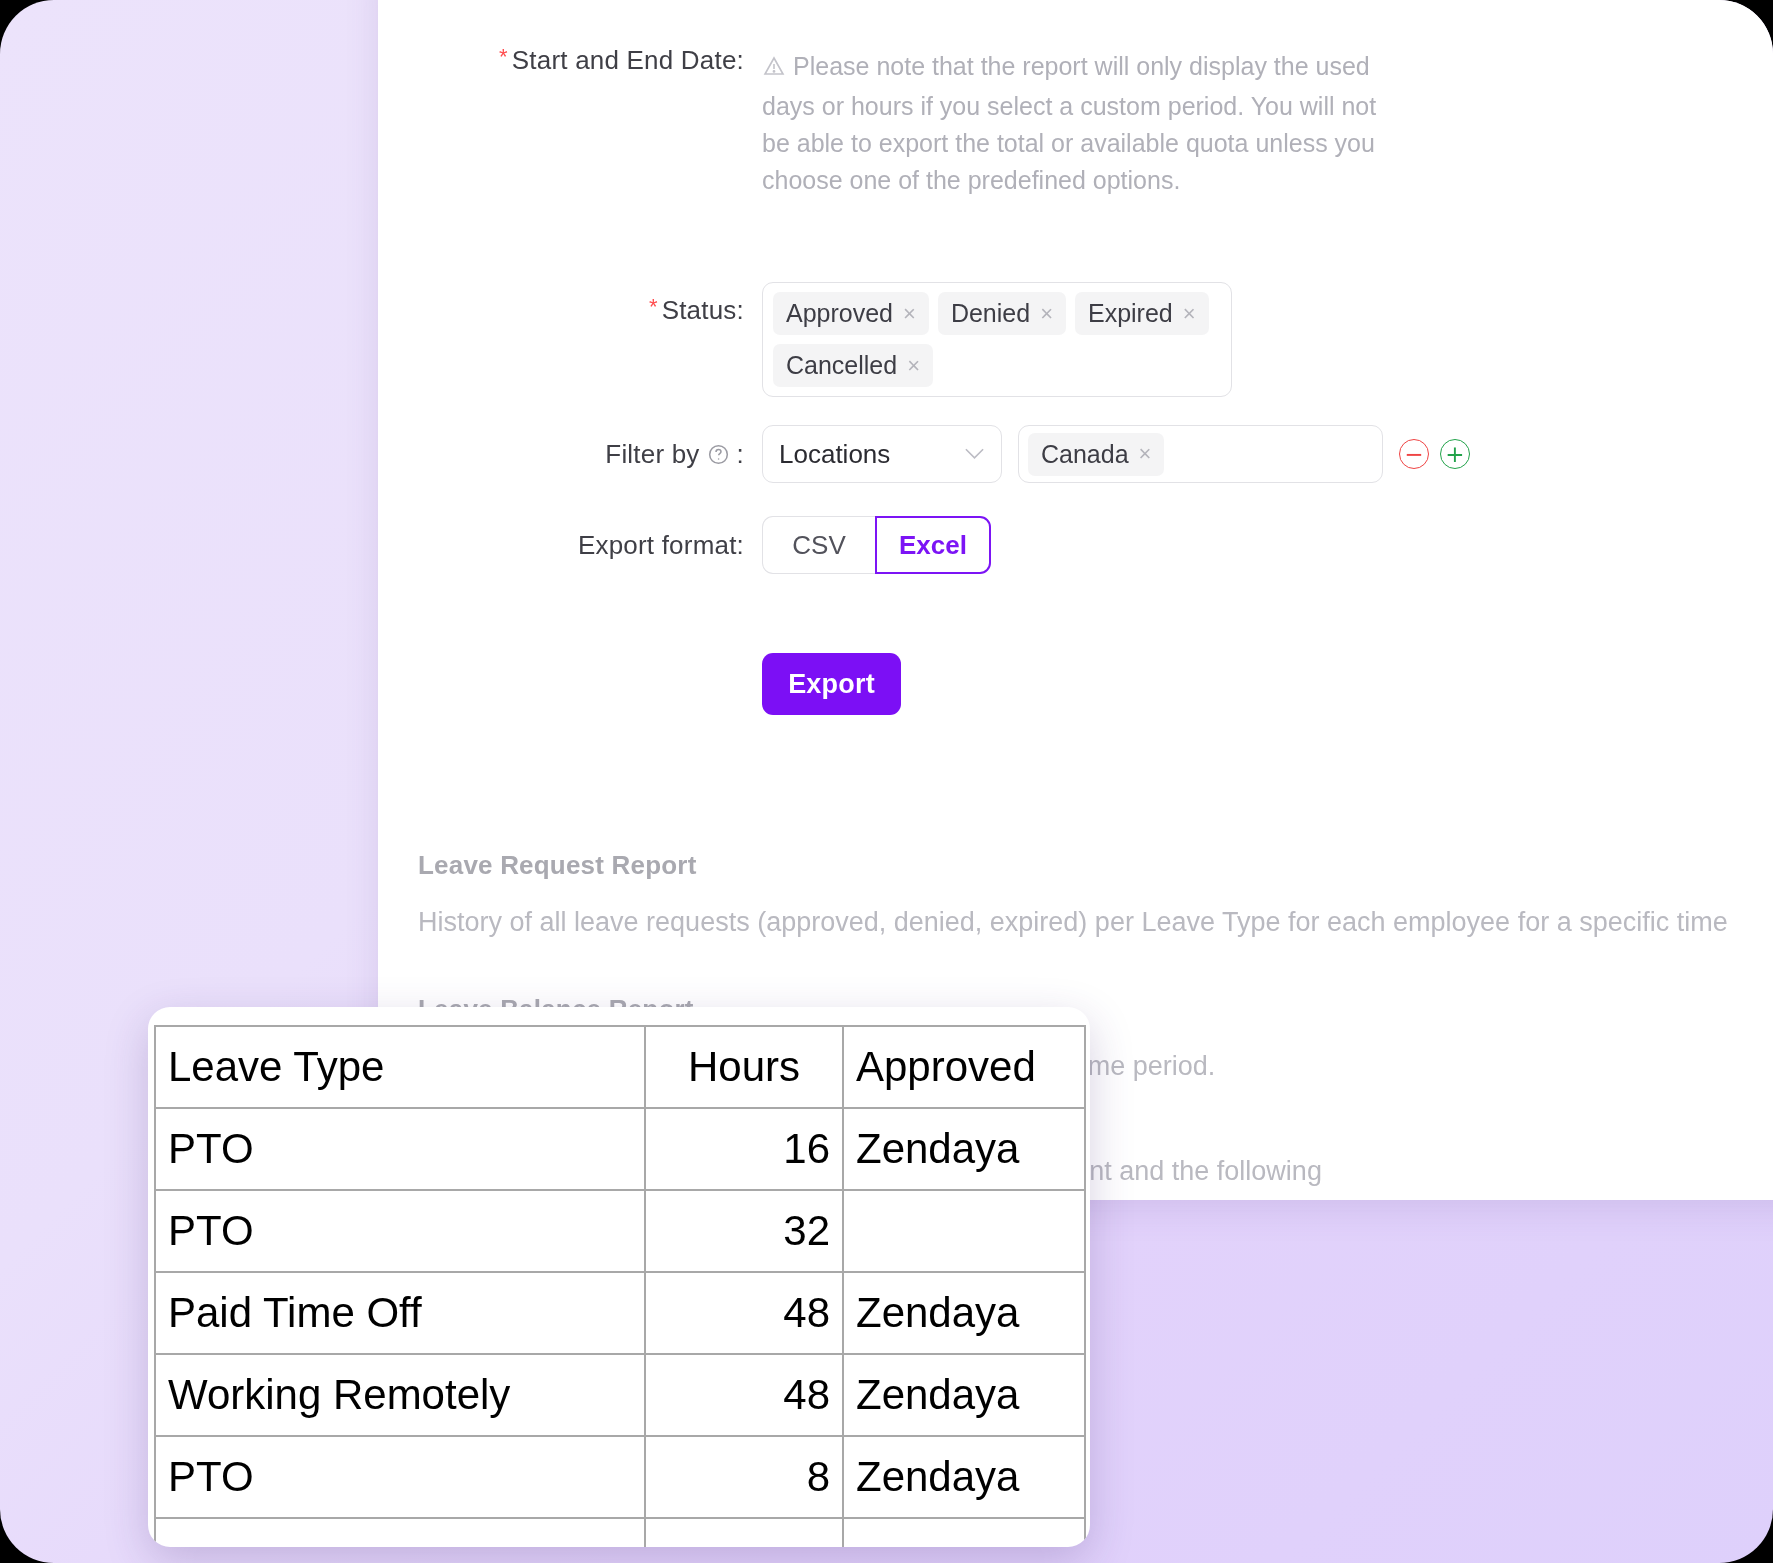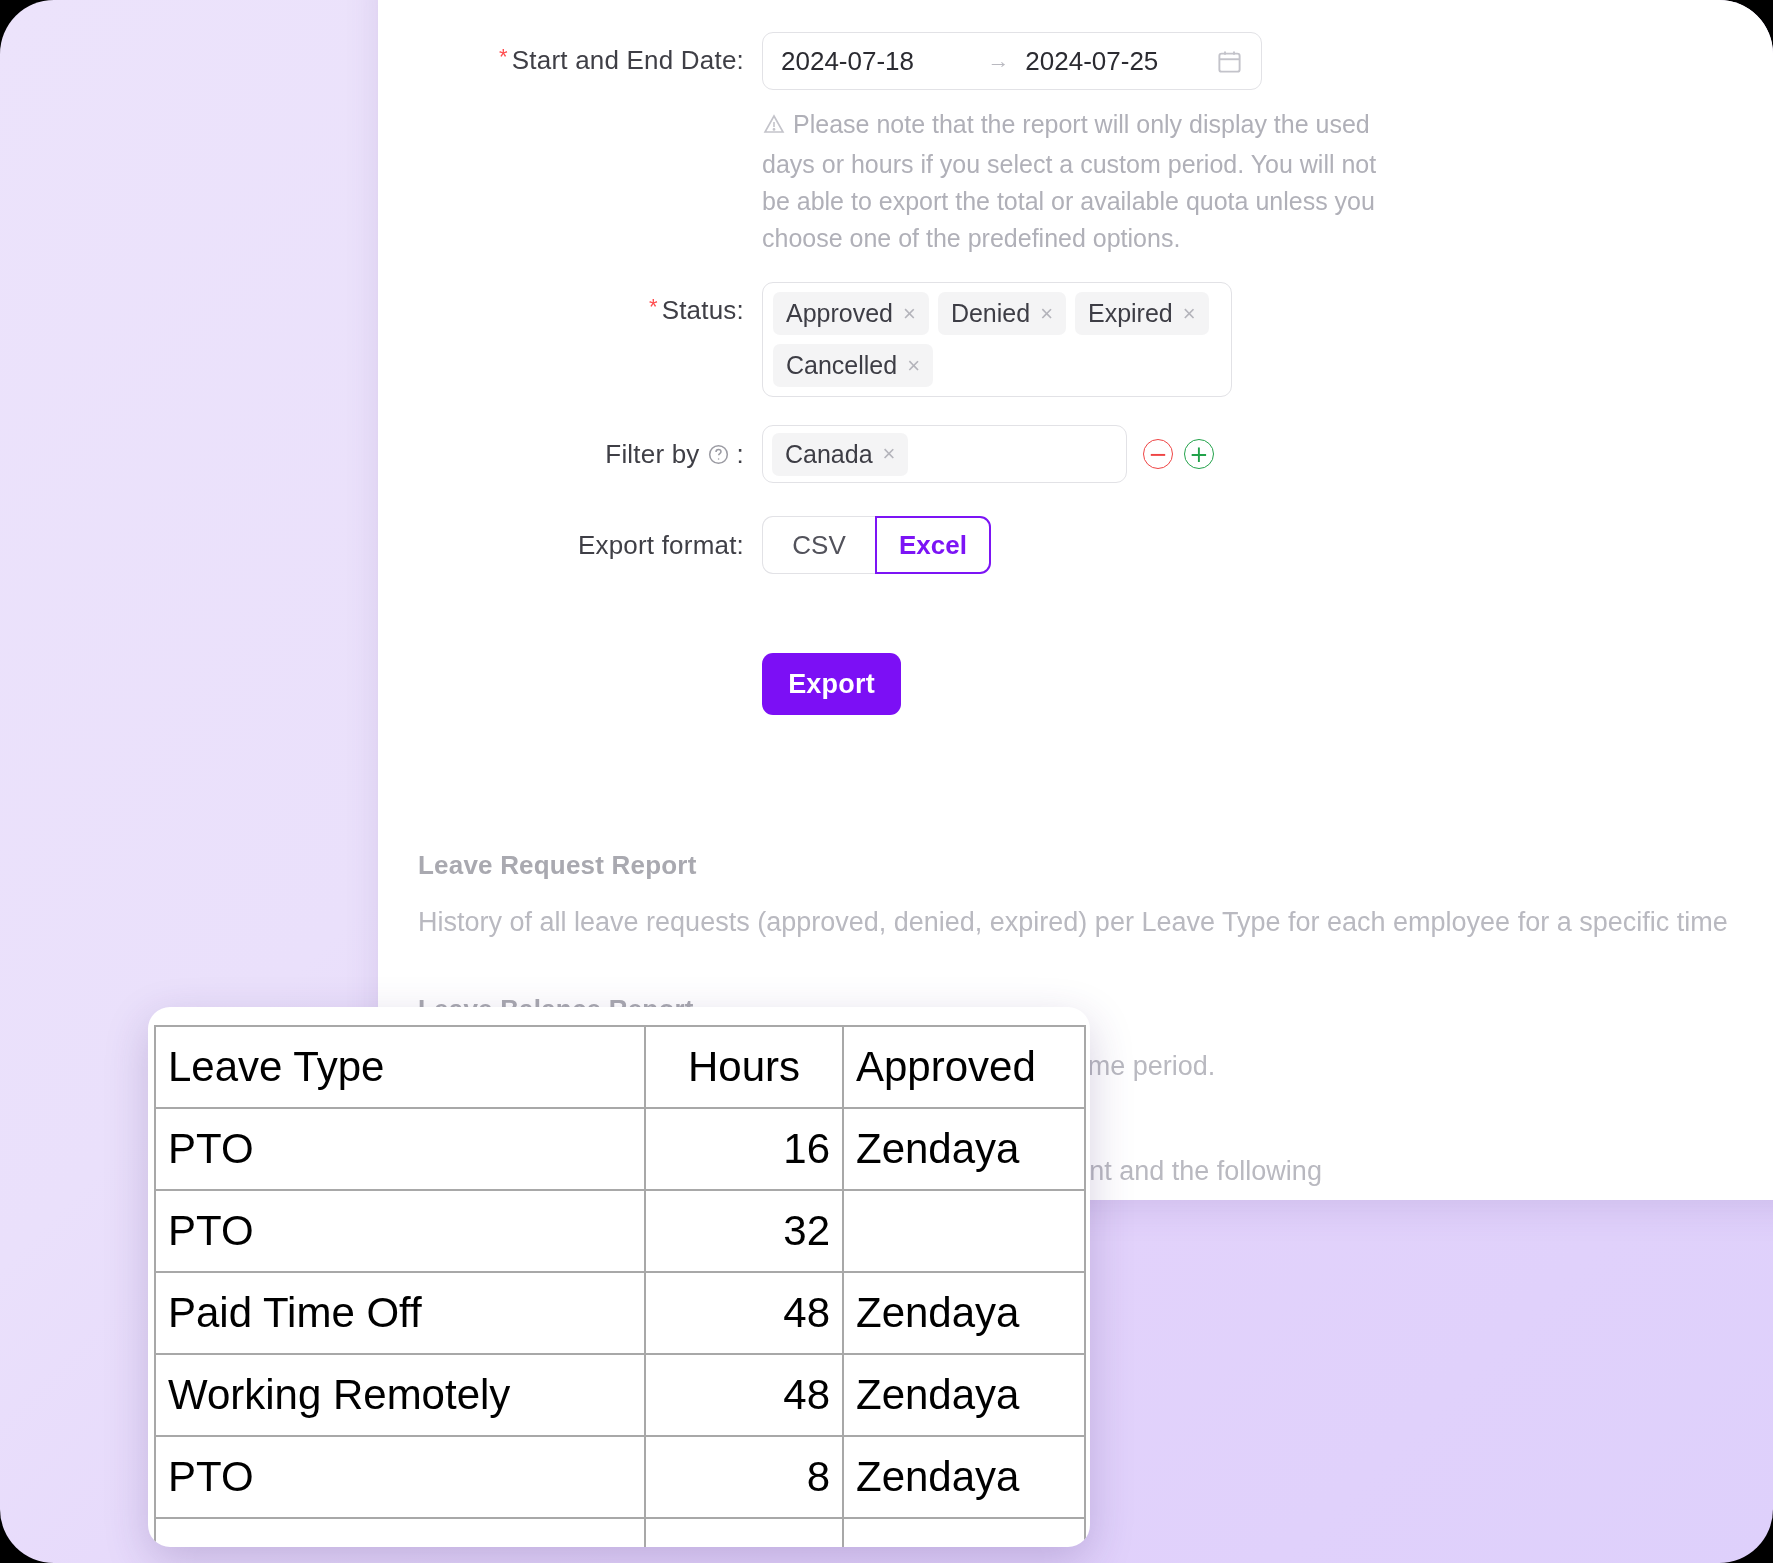--- a/index.html
+++ b/index.html
@@ -260,33 +260,20 @@
 
 <div id="stage">
 
   <div id="app-panel">
 
     <div class="form-row" style="left:118px; top:72px;">
       <div class="f-label" style="width:248px; padding-top:14px;">
         <span class="req-star">*</span><span>Start and End Date:</span>
       </div>
       <div style="margin-left:18px;">
-        <div class="date-box">
-          <span class="date-val">2024-07-18</span>
-          <span class="date-arrow">→</span>
-          <span class="date-val">2024-07-25</span>
-          <span class="cal-icon">
-            <svg width="27" height="27" viewBox="0 0 24 24" fill="none" stroke="#c3c3ca" stroke-width="1.7">
-              <rect x="3" y="5" width="18" height="16" rx="2"></rect>
-              <line x1="3" y1="10" x2="21" y2="10"></line>
-              <line x1="8" y1="3" x2="8" y2="6"></line>
-              <line x1="16" y1="3" x2="16" y2="6"></line>
-            </svg>
-          </span>
-        </div>
         <div class="note" style="margin-top:16px;">
           <span class="warn-glyph">
             <svg width="24" height="24" viewBox="0 0 24 24" fill="none" stroke="#c3c3ca" stroke-width="1.6">
               <path d="M12 4 L21 20 L3 20 Z"></path>
               <line x1="12" y1="10" x2="12" y2="15"></line>
               <circle cx="12" cy="17.4" r="0.6" fill="#c3c3ca"></circle>
             </svg>
           </span><span>Please note that the report will only display the used days or hours if you select a custom period. You will not be able to export the total or available quota unless you choose one of the predefined options.</span>
         </div>
       </div>
@@ -322,20 +309,28 @@
         <span style="display:flex;">
           <svg width="23" height="23" viewBox="0 0 24 24" fill="none" stroke="#9b9ba3" stroke-width="1.6">
             <circle cx="12" cy="12" r="9.2"></circle>
             <path d="M9.4 9.3c0-1.5 1.2-2.5 2.6-2.5 1.5 0 2.6 1 2.6 2.3 0 1.9-2.4 1.9-2.4 3.6"></path>
             <circle cx="12.1" cy="16.6" r="0.8" fill="#9b9ba3" stroke="none"></circle>
           </svg>
         </span>
         <span>:</span>
       </div>
       <div style="margin-left:18px; display:flex; align-items:center; gap:16px;">
+        <div class="select-box">
+          <span>Locations</span>
+          <span class="chev">
+            <svg width="21" height="13" viewBox="0 0 22 13" fill="none" stroke="#bcbcc4" stroke-width="1.7">
+              <path d="M2 2 L11 11 L20 2"></path>
+            </svg>
+          </span>
+        </div>
         <div class="value-box">
           <span class="tag">
             <span>Canada</span>
             <span class="tag-x">×</span>
           </span>
         </div>
         <div style="display:flex; align-items:center; gap:11px;">
           <span class="circ-btn circ-minus">−</span>
           <span class="circ-btn circ-plus">+</span>
         </div>

